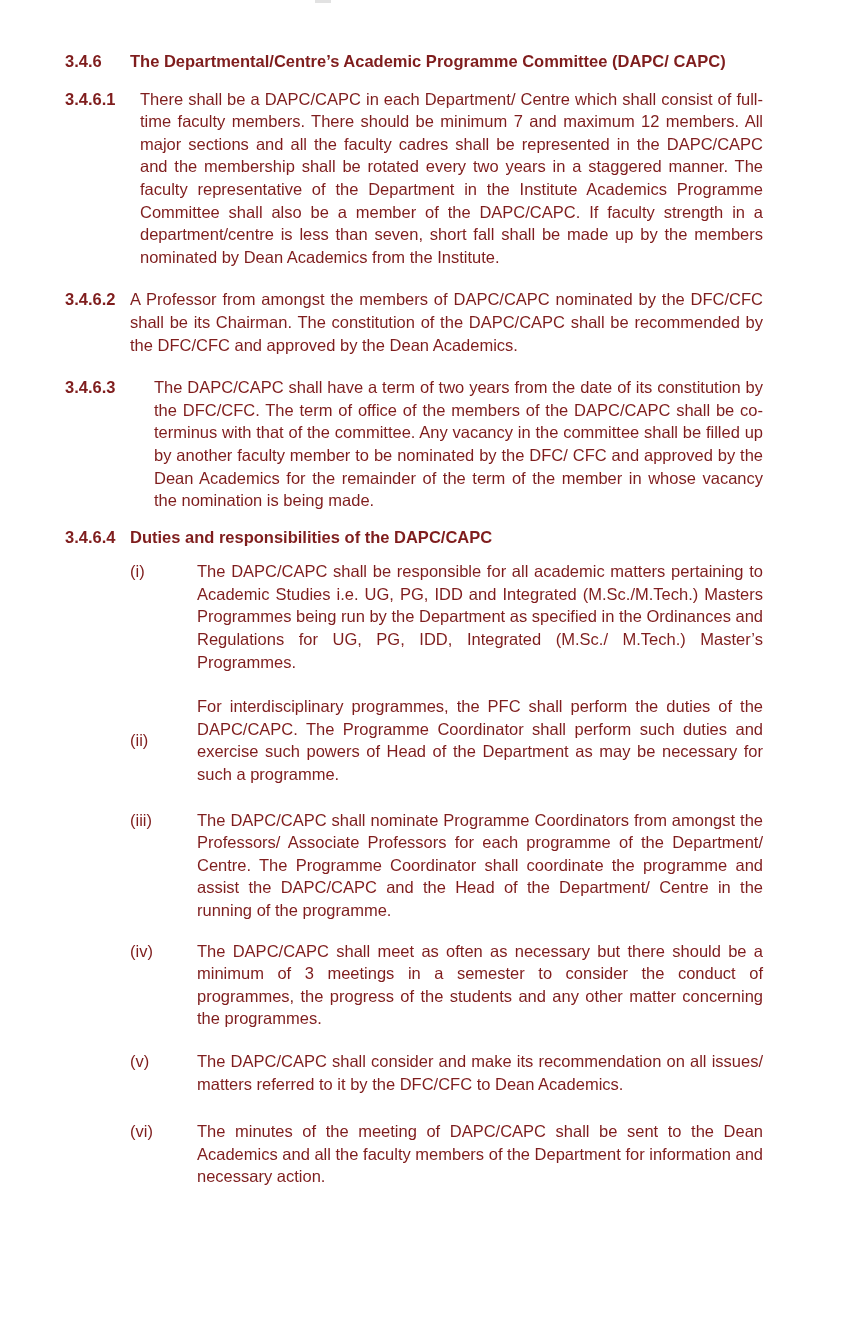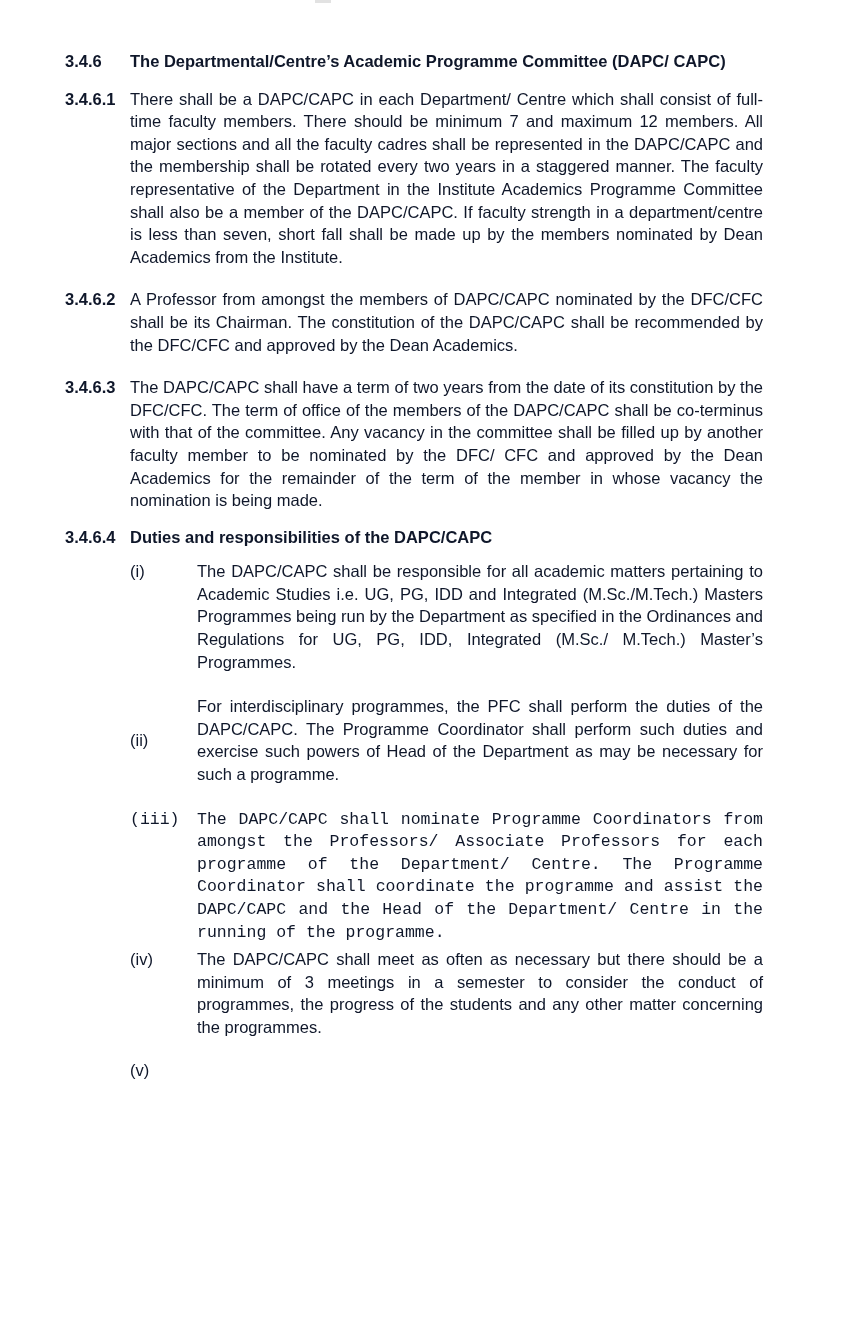--- a/index.html
+++ b/index.html
@@ -2,21 +2,21 @@
 <html><head>
 <meta charset="utf-8">
 <style>
   html, body { margin: 0; padding: 0; background: #ffffff; }
   .page {
     position: relative;
     width: 863px;
     height: 1320px;
     background: #ffffff;
     font-family: "Liberation Sans", sans-serif;
-    color: #0f172a;
+    color: #7f1d1d;
     overflow: hidden;
   }
   .scan-artifact {
     position: absolute;
     top: 0;
     left: 315px;
     width: 16px;
     height: 3px;
     background: #e2e2e2;
   }
@@ -41,39 +41,39 @@
   }
   .para-text {
     width: 633px;
     text-align: justify;
   }
   .sub-title {
     width: 633px;
     font-weight: 700;
   }
   .heading   { margin-bottom: 15px; }
-  .sec-1     { margin-bottom: 20px; }
+  .sec-1     { margin-bottom: 20px; gap: 10px; }
   .sec-2     { margin-bottom: 20px; }
-  .sec-3     { margin-bottom: 14px; }
+  .sec-3     { margin-bottom: 14px; gap: 24px; }
   .subheading{ margin-bottom: 12px; }
   .duty {
     display: flex;
     margin-left: 65px;
   }
   .duty-marker {
     flex: 0 0 67px;
     width: 67px;
   }
   .duty-text {
     width: 566px;
     text-align: justify;
   }
   .duty-i   { margin-bottom: 22px; }
   .duty-ii  { margin-bottom: 23px; align-items: center; }
-  .duty-iii { margin-bottom: 4px; font-family: Liberation Mono, monospace; }
+  .duty-iii { margin-bottom: 18px; }
   .duty-iv  { margin-bottom: 20px; justify-content: flex-end; }
   .duty-v   { margin-bottom: 25px; }
   .duty-vi  { margin-bottom: 0; }
 </style>
 </head>
 <body>
 
 <div class="page">
   <div class="scan-artifact"></div>
 
@@ -119,17 +119,22 @@
       <div class="duty-text">The DAPC/CAPC shall nominate Programme Coordinators from amongst the Professors/ Associate Professors for each programme of the Department/ Centre. The Programme Coordinator shall coordinate the programme and assist the DAPC/CAPC and the Head of the Department/ Centre in the running of the programme.</div>
     </div>
 
     <div class="duty duty-iv">
       <div class="duty-marker">(iv)</div>
       <div class="duty-text">The DAPC/CAPC shall meet as often as necessary but there should be a minimum of 3 meetings in a semester to consider the conduct of programmes, the progress of the students and any other matter concerning the programmes.</div>
     </div>
 
     <div class="duty duty-v">
       <div class="duty-marker">(v)</div>
+      <div class="duty-text">The DAPC/CAPC shall consider and make its recommendation on all issues/ matters referred to it by the DFC/CFC to Dean Academics.</div>
     </div>
 
+    <div class="duty duty-vi">
+      <div class="duty-marker">(vi)</div>
+      <div class="duty-text">The minutes of the meeting of DAPC/CAPC shall be sent to the Dean Academics and all the faculty members of the Department for information and necessary action.</div>
+    </div>
 
   </div>
 </div>
 
 </body></html>

